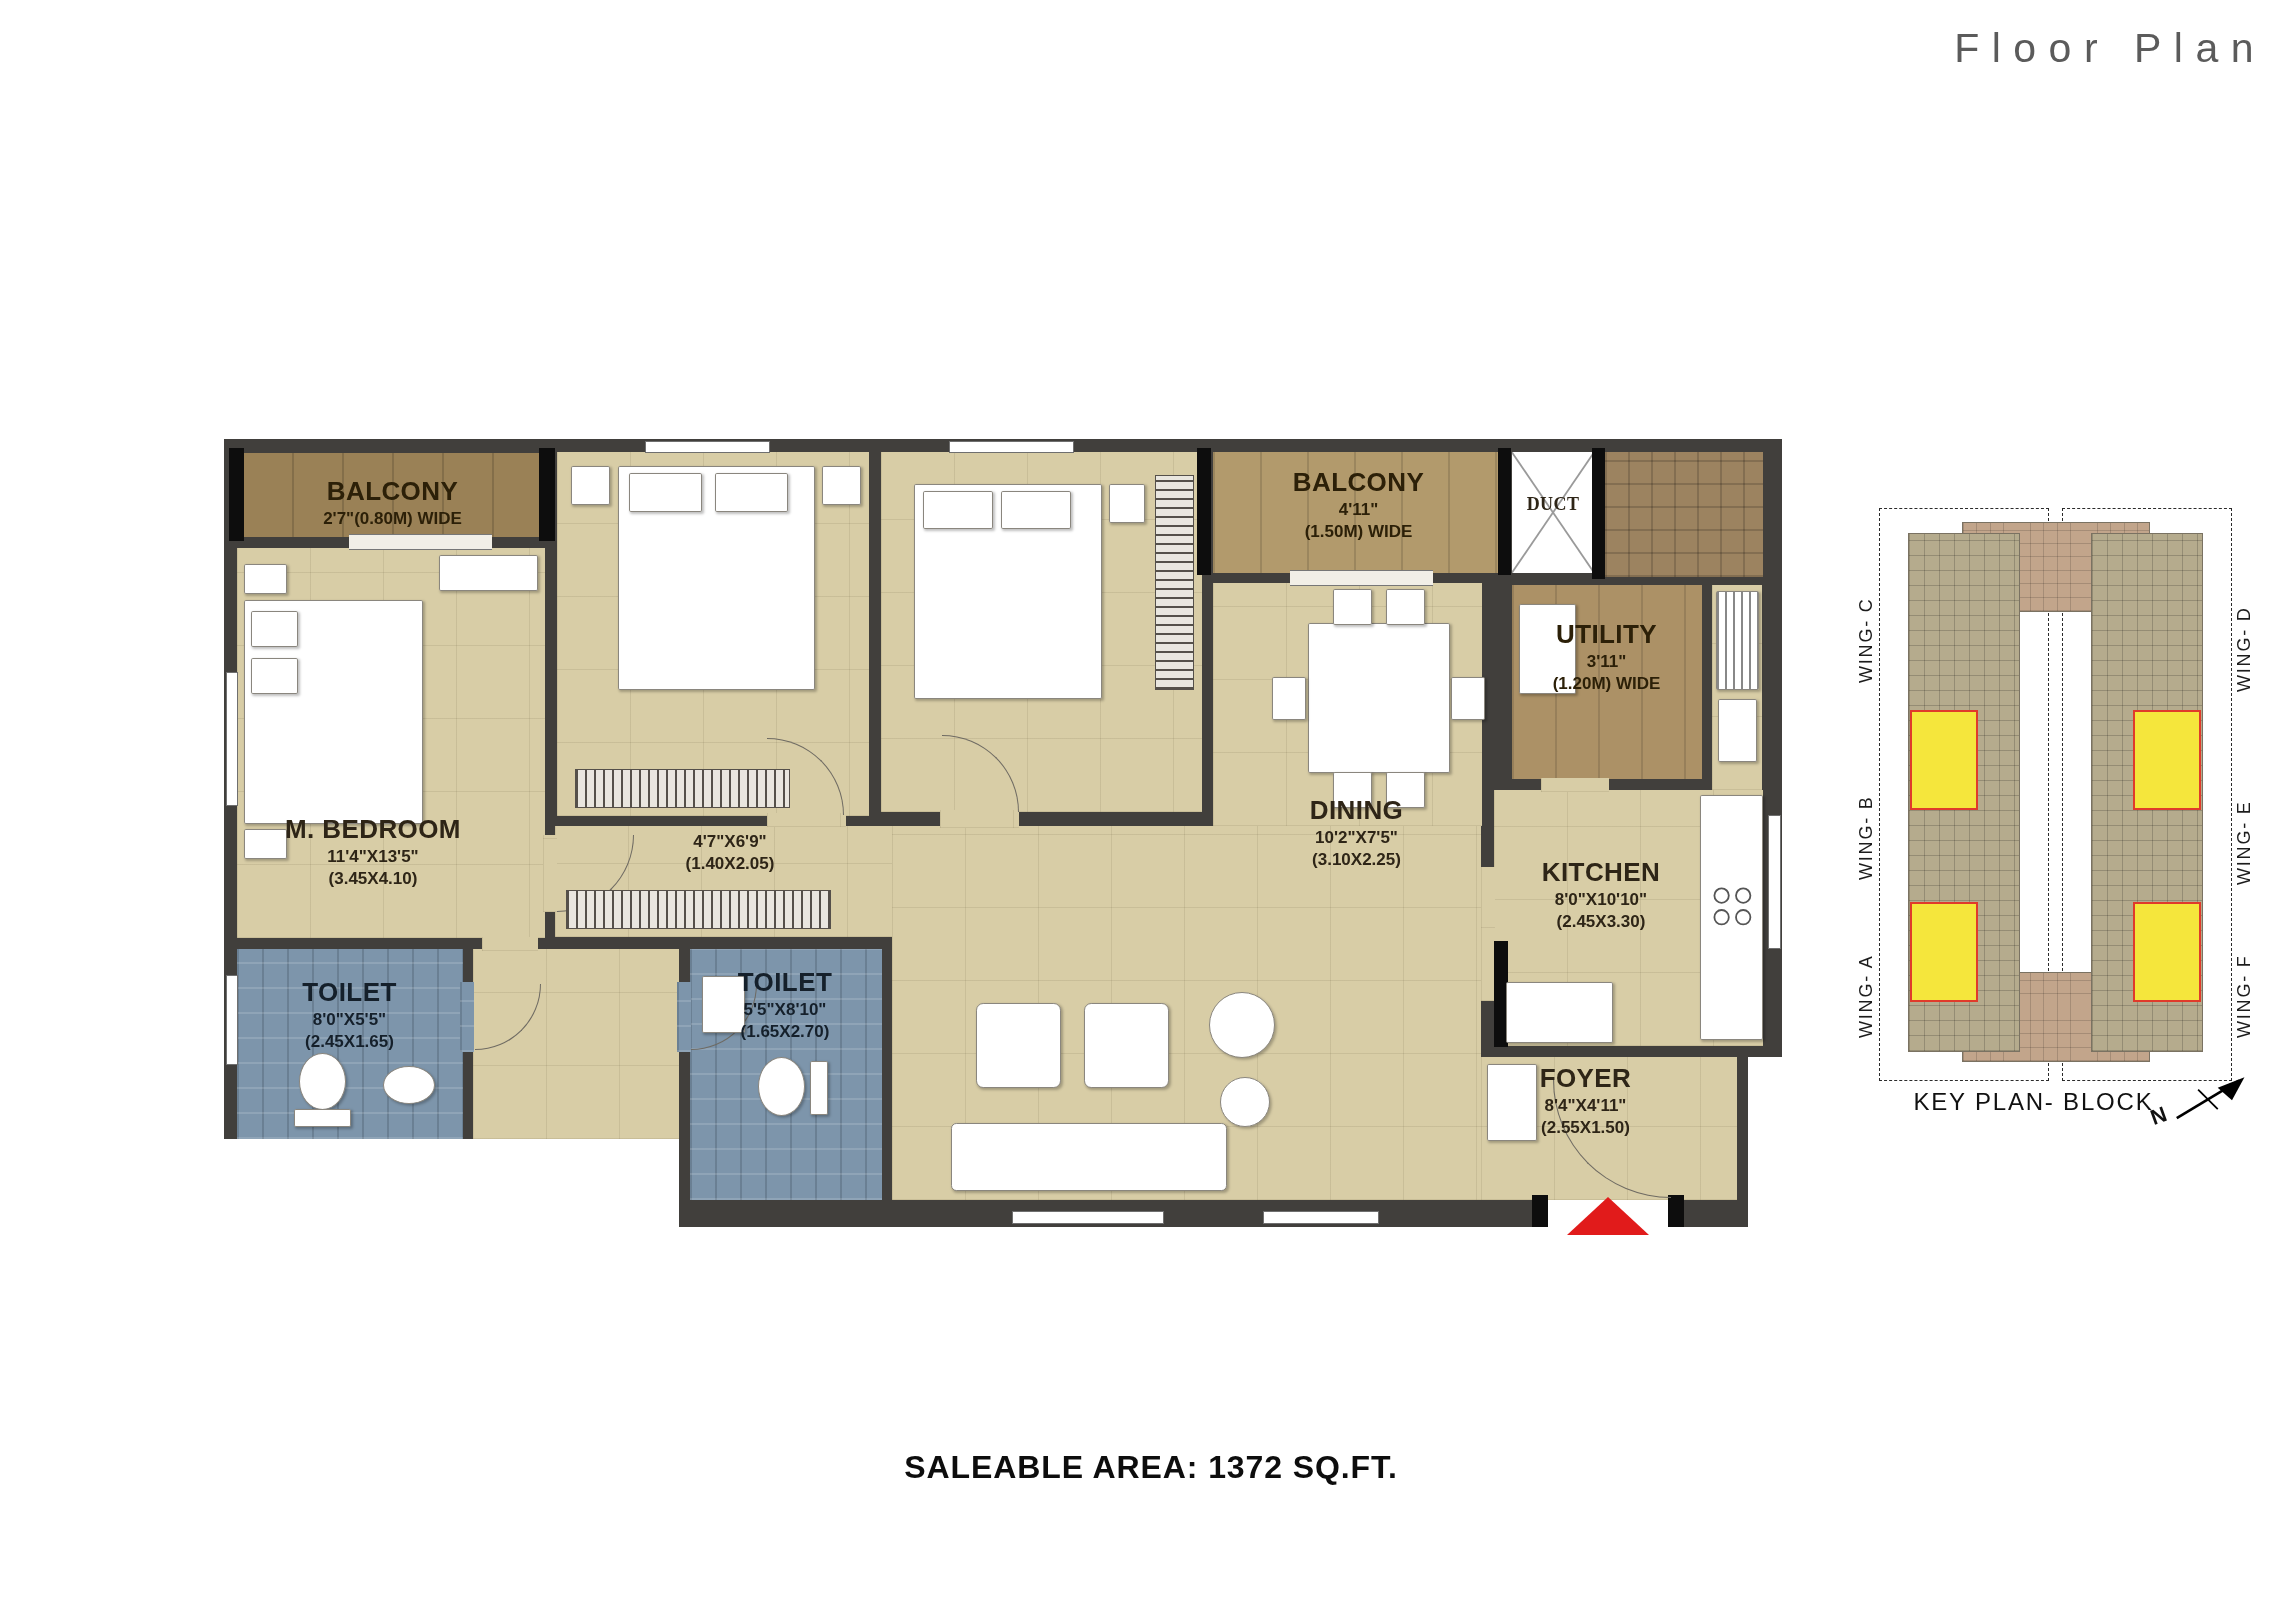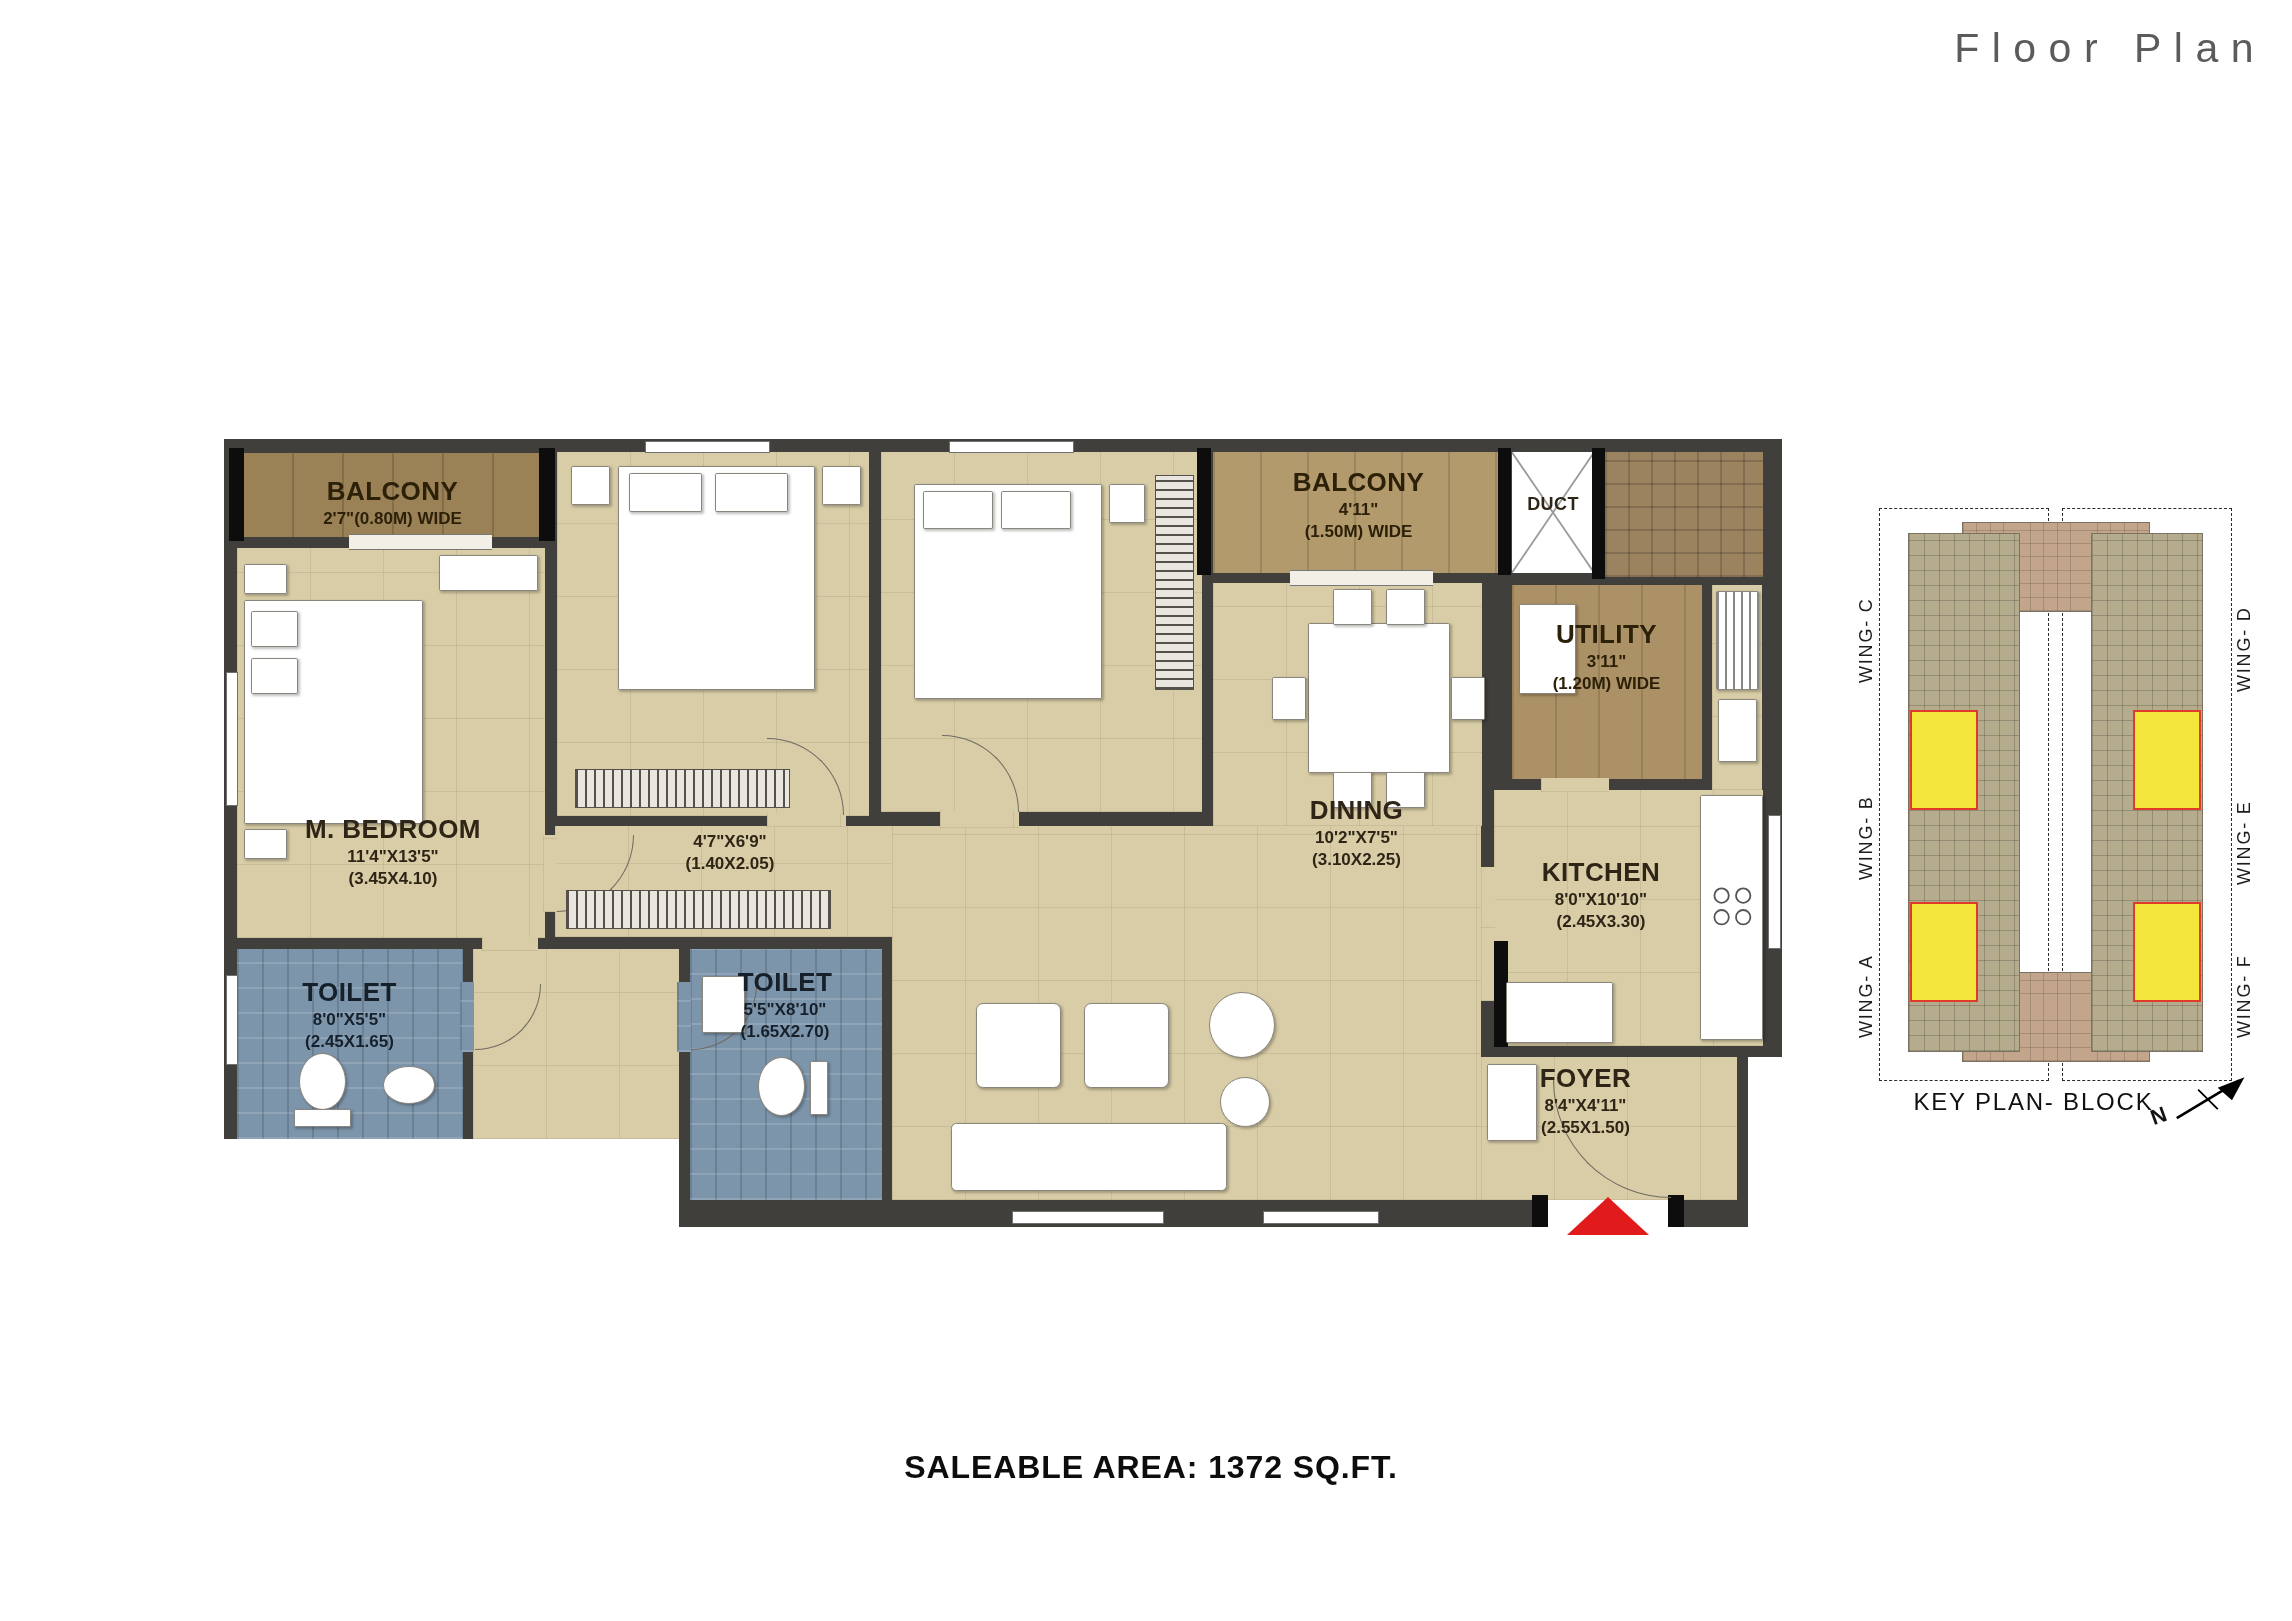--- a/index.html
+++ b/index.html
@@ -192,32 +192,32 @@
   <div class="abs furn" style="left:1282px;top:543px;width:107px;height:61px;"></div>
   <div class="abs furn" style="left:1492px;top:152px;width:43px;height:99px;background:repeating-linear-gradient(90deg,#888 0 1.8px,#fff 1.8px 8px);"></div>
   <div class="abs furn" style="left:1494px;top:260px;width:39px;height:63px;"></div>
   <div class="abs furn" style="left:1295px;top:165px;width:57px;height:90px;"></div>
   <div class="abs furn" style="left:1263px;top:625px;width:50px;height:77px;"></div>
 
   <div class="lbl" style="left:18px;top:36px;width:301px;color:#2c2008;">
     <div class="nm">BALCONY</div>
     <div class="dm">2'7"(0.80M) WIDE</div>
   </div>
-  <div class="lbl" style="left:30px;top:374px;width:278px;">
+  <div class="lbl" style="left:10px;top:374px;width:278px;">
     <div class="nm">M. BEDROOM</div>
     <div class="dm">11'4"X13'5"</div>
     <div class="dm">(3.45X4.10)</div>
   </div>
   <div class="lbl" style="left:1034px;top:27px;width:201px;color:#2c2008;">
     <div class="nm">BALCONY</div>
     <div class="dm">4'11"</div>
     <div class="dm">(1.50M) WIDE</div>
   </div>
   <div class="lbl" style="left:1288px;top:54px;width:82px;">
-    <div class="nm" style="font-size:18px;">DUCT</div>
+    <div class="nm" style="font-size:18px;font-family:Liberation Serif, serif;">DUCT</div>
   </div>
   <div class="lbl" style="left:1291px;top:179px;width:183px;color:#2c2008;">
     <div class="nm">UTILITY</div>
     <div class="dm">3'11"</div>
     <div class="dm">(1.20M) WIDE</div>
   </div>
   <div class="lbl" style="left:358px;top:392px;width:296px;">
     <div class="dm">4'7"X6'9"</div>
     <div class="dm">(1.40X2.05)</div>
   </div>

